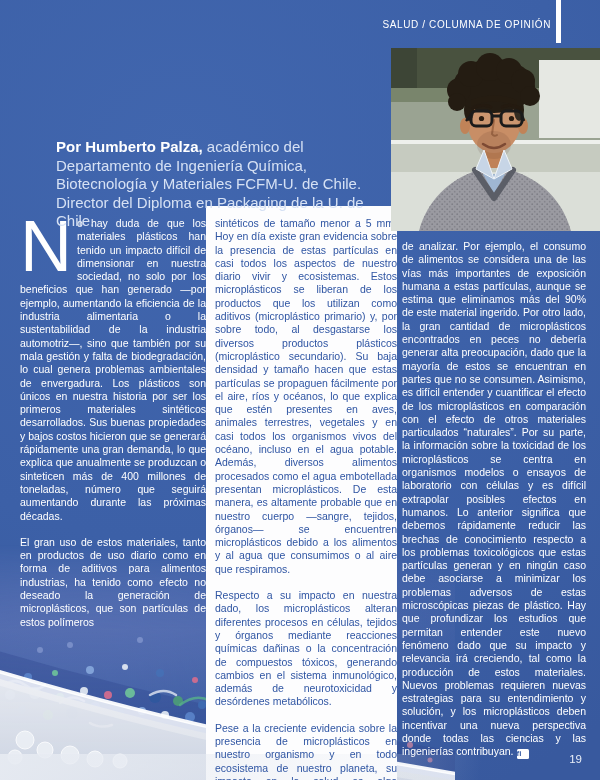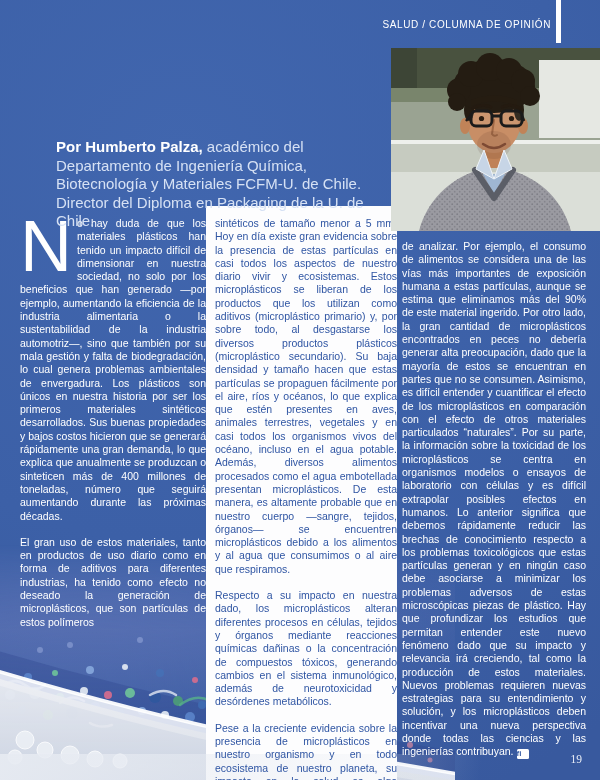--- a/index.html
+++ b/index.html
@@ -29,21 +29,21 @@
   .bottom-glow{position:absolute;left:0;bottom:0;width:100%;height:26px;z-index:3;
     background:linear-gradient(100deg, rgba(231,235,242,.92) 0%, rgba(231,235,242,.35) 50%, rgba(231,235,242,0) 80%);}
   
   .col{position:absolute;z-index:4;font-size:10.5px;line-height:13.3px;text-align:justify;}
   .col p{margin:0 0 13px 0;}
   .col-1{left:20px;top:217px;width:186px;color:#ffffff;}
   .col-2{left:215px;top:217px;width:182px;color:#2f55a3;}
   .col-3{left:402px;top:240px;width:184px;color:#ffffff;}
   .dropcap{float:left;font-size:72px;line-height:55px;font-weight:400;letter-spacing:-2px;margin:2px 7px 0 0;color:#ffffff;}
   .endmark{display:inline-block;width:12px;height:10px;background:#ffffff;color:#3c60a7;font-size:8px;font-weight:700;line-height:10px;text-align:left;border-radius:1.5px;margin-left:3px;vertical-align:-1px;}
-  .page-number{position:absolute;right:18px;bottom:15px;color:#e9eef7;font-size:11.5px;z-index:6;font-family:Liberation Serif, serif;}
+  .page-number{position:absolute;right:18px;bottom:15px;color:#e9eef7;font-size:11.5px;z-index:6;}
 </style>
 </head>
 <body>
 
 <div class="page">
 
   <div class="kicker-text">SALUD / COLUMNA DE OPINIÓN</div>
   <div class="kicker-bar"></div>
 
 
@@ -208,21 +208,21 @@
         <circle cx="120" cy="216" r="7"></circle>
           <circle cx="15" cy="212" r="7"></circle>
       </g>
     </svg>
   </div>
 
   <div class="bottom-glow"></div>
 
   <div class="col col-1">
     <p><span class="dropcap">N</span><span>o hay duda de que los materiales plásticos han tenido un impacto difícil de dimensionar en nuestra sociedad, no solo por los beneficios que han generado —por ejemplo, aumentando la eficiencia de la industria alimentaria o la sustentabilidad de la industria automotriz—, sino que también por su mala gestión y falta de biodegradación, lo cual genera problemas ambientales de envergadura. Los plásticos son únicos en nuestra historia por ser los primeros materiales sintéticos desarrollados. Sus buenas propiedades y bajos costos hicieron que se generará rápidamente una gran demanda, lo que explica que anualmente se produzcan o sinteticen más de 400 millones de toneladas, número que seguirá aumentando durante las próximas décadas.</span></p>
-    <p>El gran uso de estos materiales, tanto en productos de uso diario como en forma de aditivos para diferentes industrias, ha tenido como efecto no deseado la generación de microplásticos, que son partículas de estos polímeros</p>
+    <p>El gran uso de estos materiales, tanto en productos de uso diario como en forma de aditivos para alimentos industrias, ha tenido como efecto no deseado la generación de microplásticos, que son partículas de estos polímeros</p>
   </div>
 
   <div class="col col-2">
     <p>sintéticos de tamaño menor a 5 mm. Hoy en día existe gran evidencia sobre la presencia de estas partículas en casi todos los aspectos de nuestro diario vivir y ecosistemas. Estos microplásticos se liberan de los productos que los utilizan como aditivos (microplástico primario) y, por sobre todo, al desgastarse los diversos productos plásticos (microplástico secundario). Su baja densidad y tamaño hacen que estas partículas se propaguen fácilmente por el aire, ríos y océanos, lo que explica que estén presentes en aves, animales terrestres, vegetales y en casi todos los organismos vivos del océano, incluso en el agua potable. Además, diversos alimentos procesados como el agua embotellada presentan microplásticos. De esta manera, es altamente probable que en nuestro cuerpo —sangre, tejidos, órganos— se encuentren microplásticos debido a los alimentos y al agua que consumimos o al aire que respiramos.</p>
     <p>Respecto a su impacto en nuestra dado, los microplásticos alteran diferentes procesos en células, tejidos y órganos mediante reacciones químicas dañinas o la concentración de compuestos tóxicos, generando cambios en el sistema inmunológico, además de neurotoxicidad y desórdenes metabólicos.</p>
     <p>Pese a la creciente evidencia sobre la presencia de microplásticos en nuestro organismo y en todo ecosistema de nuestro planeta, su impacto en la salud es algo extremadamente difícil</p>
   </div>
 
   <div class="col col-3">
     <p><span>de analizar. Por ejemplo, el consumo de alimentos se considera una de las vías más importantes de exposición humana a estas partículas, aunque se estima que eliminamos más del 90% de este material ingerido. Por otro lado, la gran cantidad de microplásticos encontrados en peces no debería generar alta preocupación, dado que la mayoría de estos se encuentran en partes que no se consumen. Asimismo, es difícil entender y cuantificar el efecto de los microplásticos en comparación con el efecto de otros materiales particulados “naturales”. Por su parte, la información sobre la toxicidad de los microplásticos se centra en organismos modelos o ensayos de laboratorio con células y es difícil extrapolar posibles efectos en humanos. Lo anterior significa que debemos rápidamente reducir las brechas de conocimiento respecto a los problemas toxicológicos que estas partículas generan y en ningún caso debe asociarse a minimizar los problemas adversos de estas microscópicas piezas de plástico. Hay que profundizar los estudios que permitan entender este nuevo fenómeno dado que su impacto y relevancia irá creciendo, tal como la producción de estos materiales. Nuevos problemas requieren nuevas estrategias para su entendimiento y solución, y los microplásticos deben incentivar una nueva perspectiva donde todas las ciencias y las ingenierías contribuyan.</span><span class="endmark"><span>fi</span></span></p>

